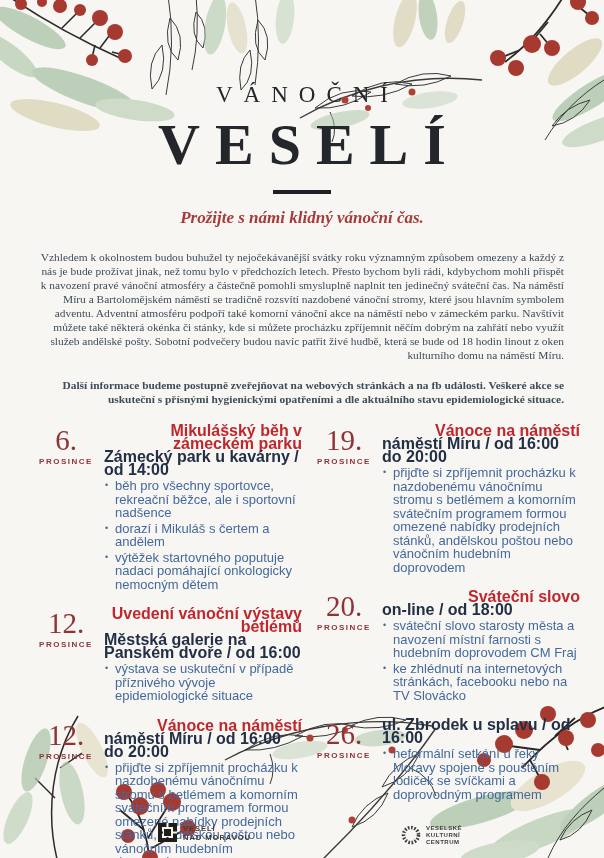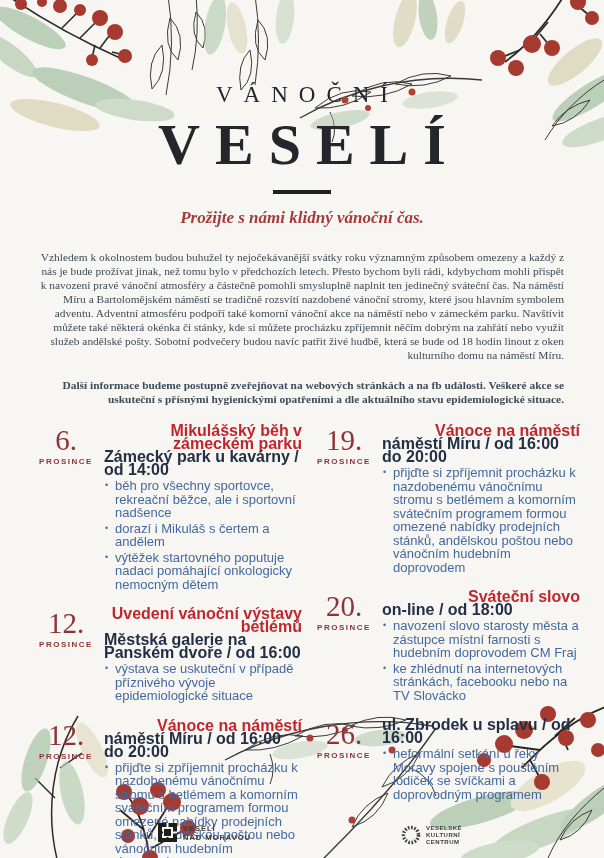--- a/index.html
+++ b/index.html
@@ -394,21 +394,21 @@
 
         <div class="event">
           <div class="date-block">
             <div class="day">20.</div>
             <div class="month">PROSINCE</div>
           </div>
           <div class="event-body">
             <div class="event-title">Sváteční slovo</div>
             <div class="event-subtitle">on-line / od 18:00</div>
             <ul class="bullets">
-              <li>navození slovo starosty města a zástupce místní farnosti s hudebním doprovodem CM Fraj</li>
+              <li>sváteční slovo starosty města a navození místní farnosti s hudebním doprovodem CM Fraj</li>
               <li>ke zhlédnutí na internetových stránkách, facebooku nebo na TV Slovácko</li>
             </ul>
           </div>
         </div>
 
         <div class="event">
           <div class="date-block">
             <div class="day">26.</div>
             <div class="month">PROSINCE</div>
           </div>

